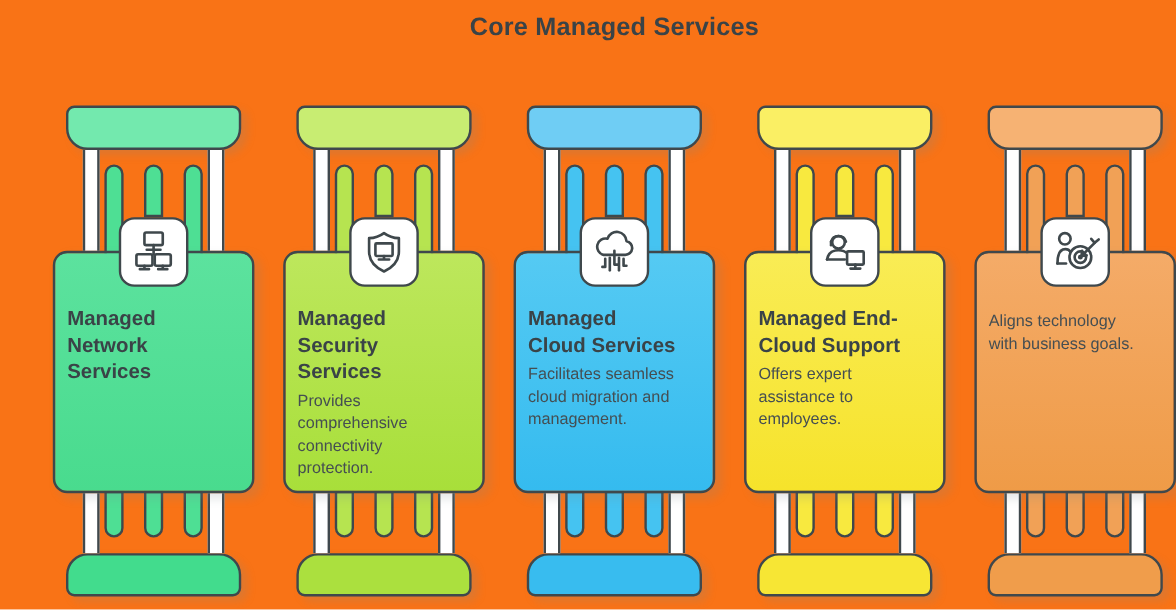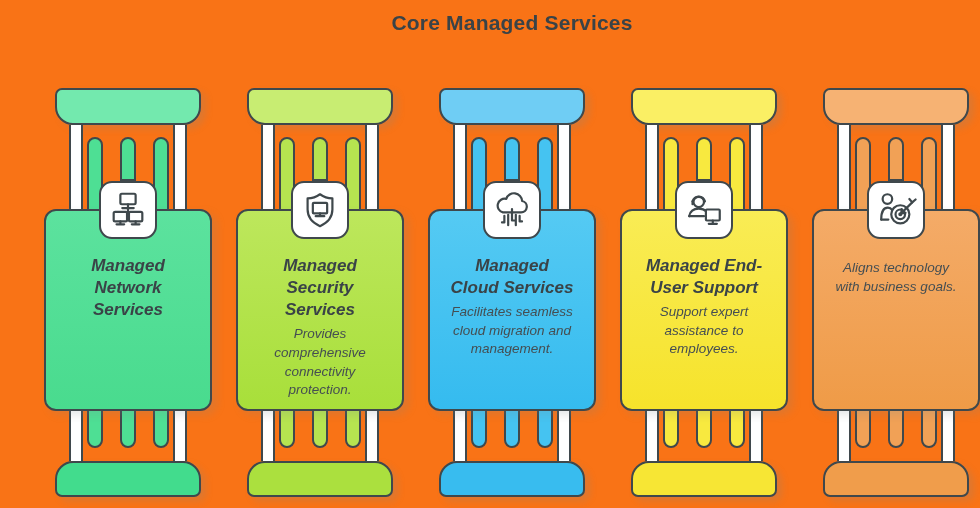--- a/index.html
+++ b/index.html
@@ -45,23 +45,22 @@
     width:58px;height:58px;box-sizing:border-box;z-index:3;
     background:#fff;border:2.5px solid var(--outline);border-radius:13px;
     display:flex;align-items:center;justify-content:center;
   }
   .icon-box svg{width:42px;height:42px;stroke:var(--outline);fill:none;
     stroke-width:2.3;stroke-linecap:round;stroke-linejoin:round;}
   .card{
     position:relative;z-index:1;height:202px;box-sizing:border-box;
     background:linear-gradient(180deg,var(--card1),var(--card2));
     border:2.5px solid var(--outline);border-radius:12px;
-    padding:44px 10px 0;text-align:center;
+    padding:44px 10px 0;
     box-shadow:5px 4px 8px rgba(125,135,140,.20);
-    font-style:italic;
   }
   .card-title{
     white-space:pre-line;font-size:17px;line-height:1.3;font-weight:700;
     color:var(--title-text,#3A4347);
   }
   .card-desc{
     white-space:pre-line;margin-top:4px;font-size:13.5px;line-height:1.38;
     color:var(--body-text,#454E52);
   }
   .cap-bottom{
@@ -225,22 +224,22 @@
       <div class="bar mid bar-2"></div>
       <div class="bar side bar-3"></div>
       <div class="icon-box">
         <svg>
               <use href="#sym-support-agent-icon"></use>
             </svg>
       </div>
     </div>
     <div class="card">
       <div class="card-title">Managed End-
-User Support</div>
-      <div class="card-desc">Support expert
+Cloud Support</div>
+      <div class="card-desc">Offers expert
 assistance to
 employees.</div>
     </div>
     <div class="cols cols-bottom">
       <div class="col-white col-left"></div>
       <div class="col-white col-right"></div>
       <div class="bar bar-1"></div>
       <div class="bar bar-2"></div>
       <div class="bar bar-3"></div>
     </div>

